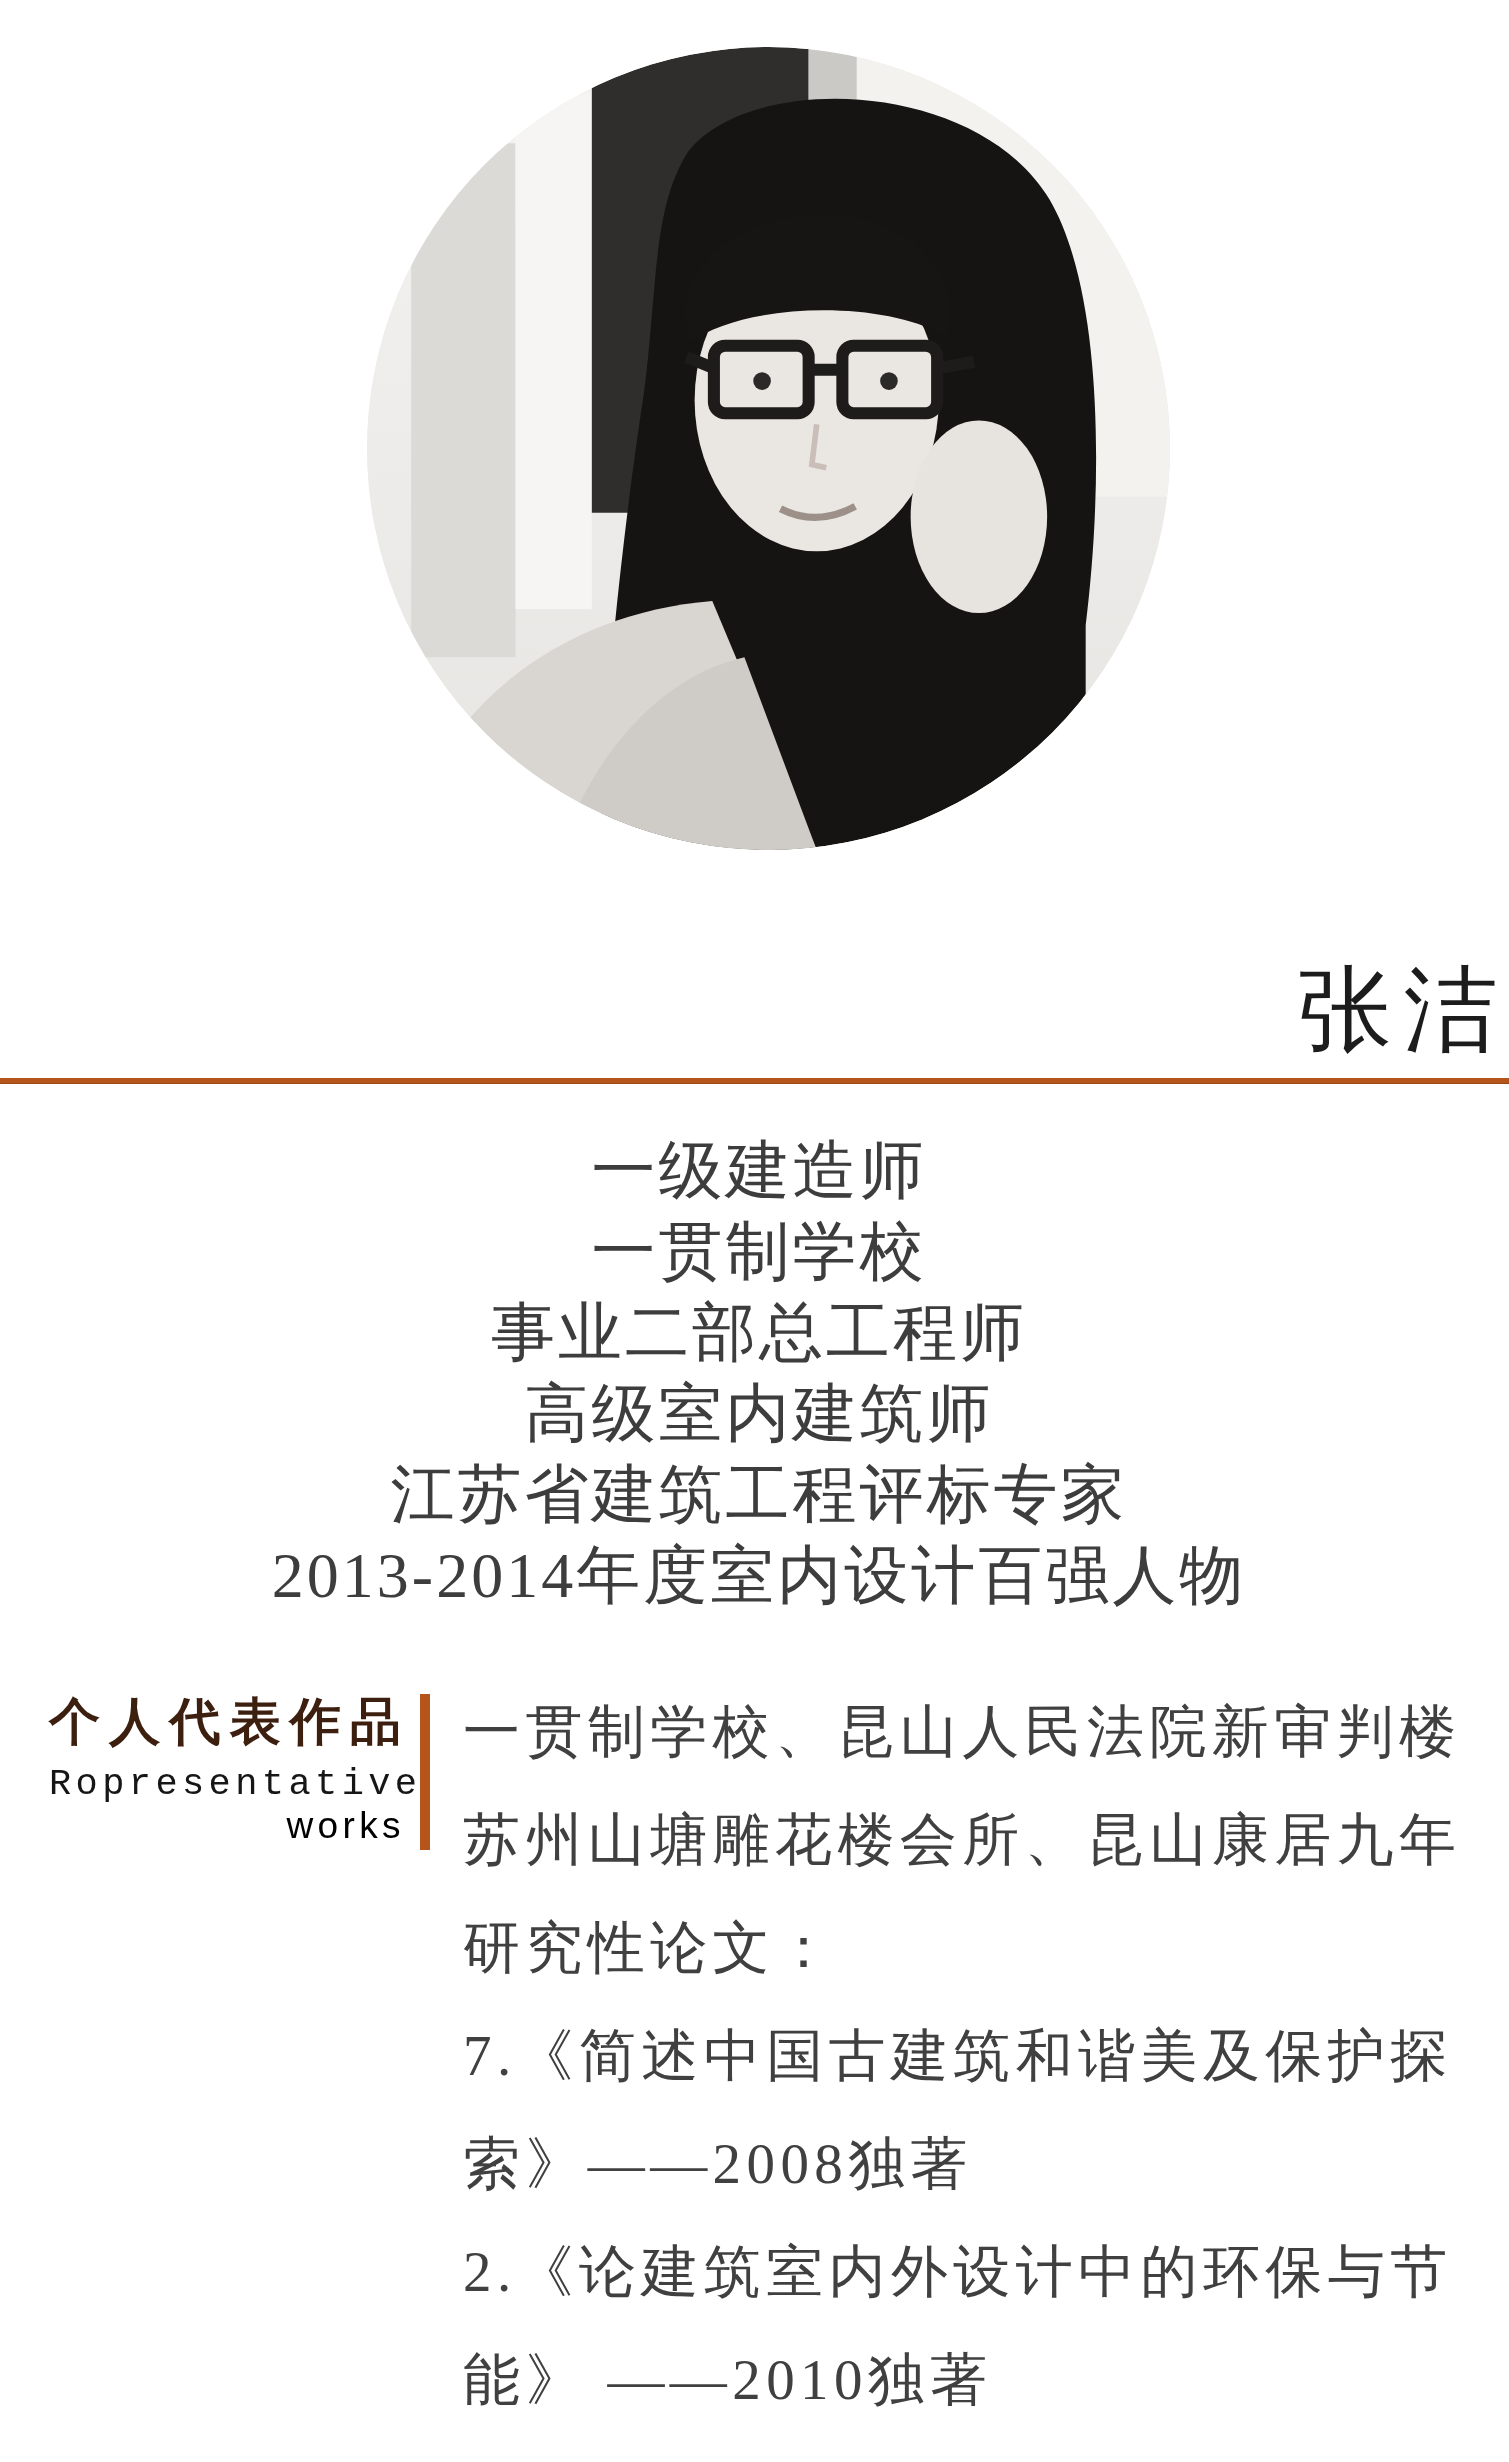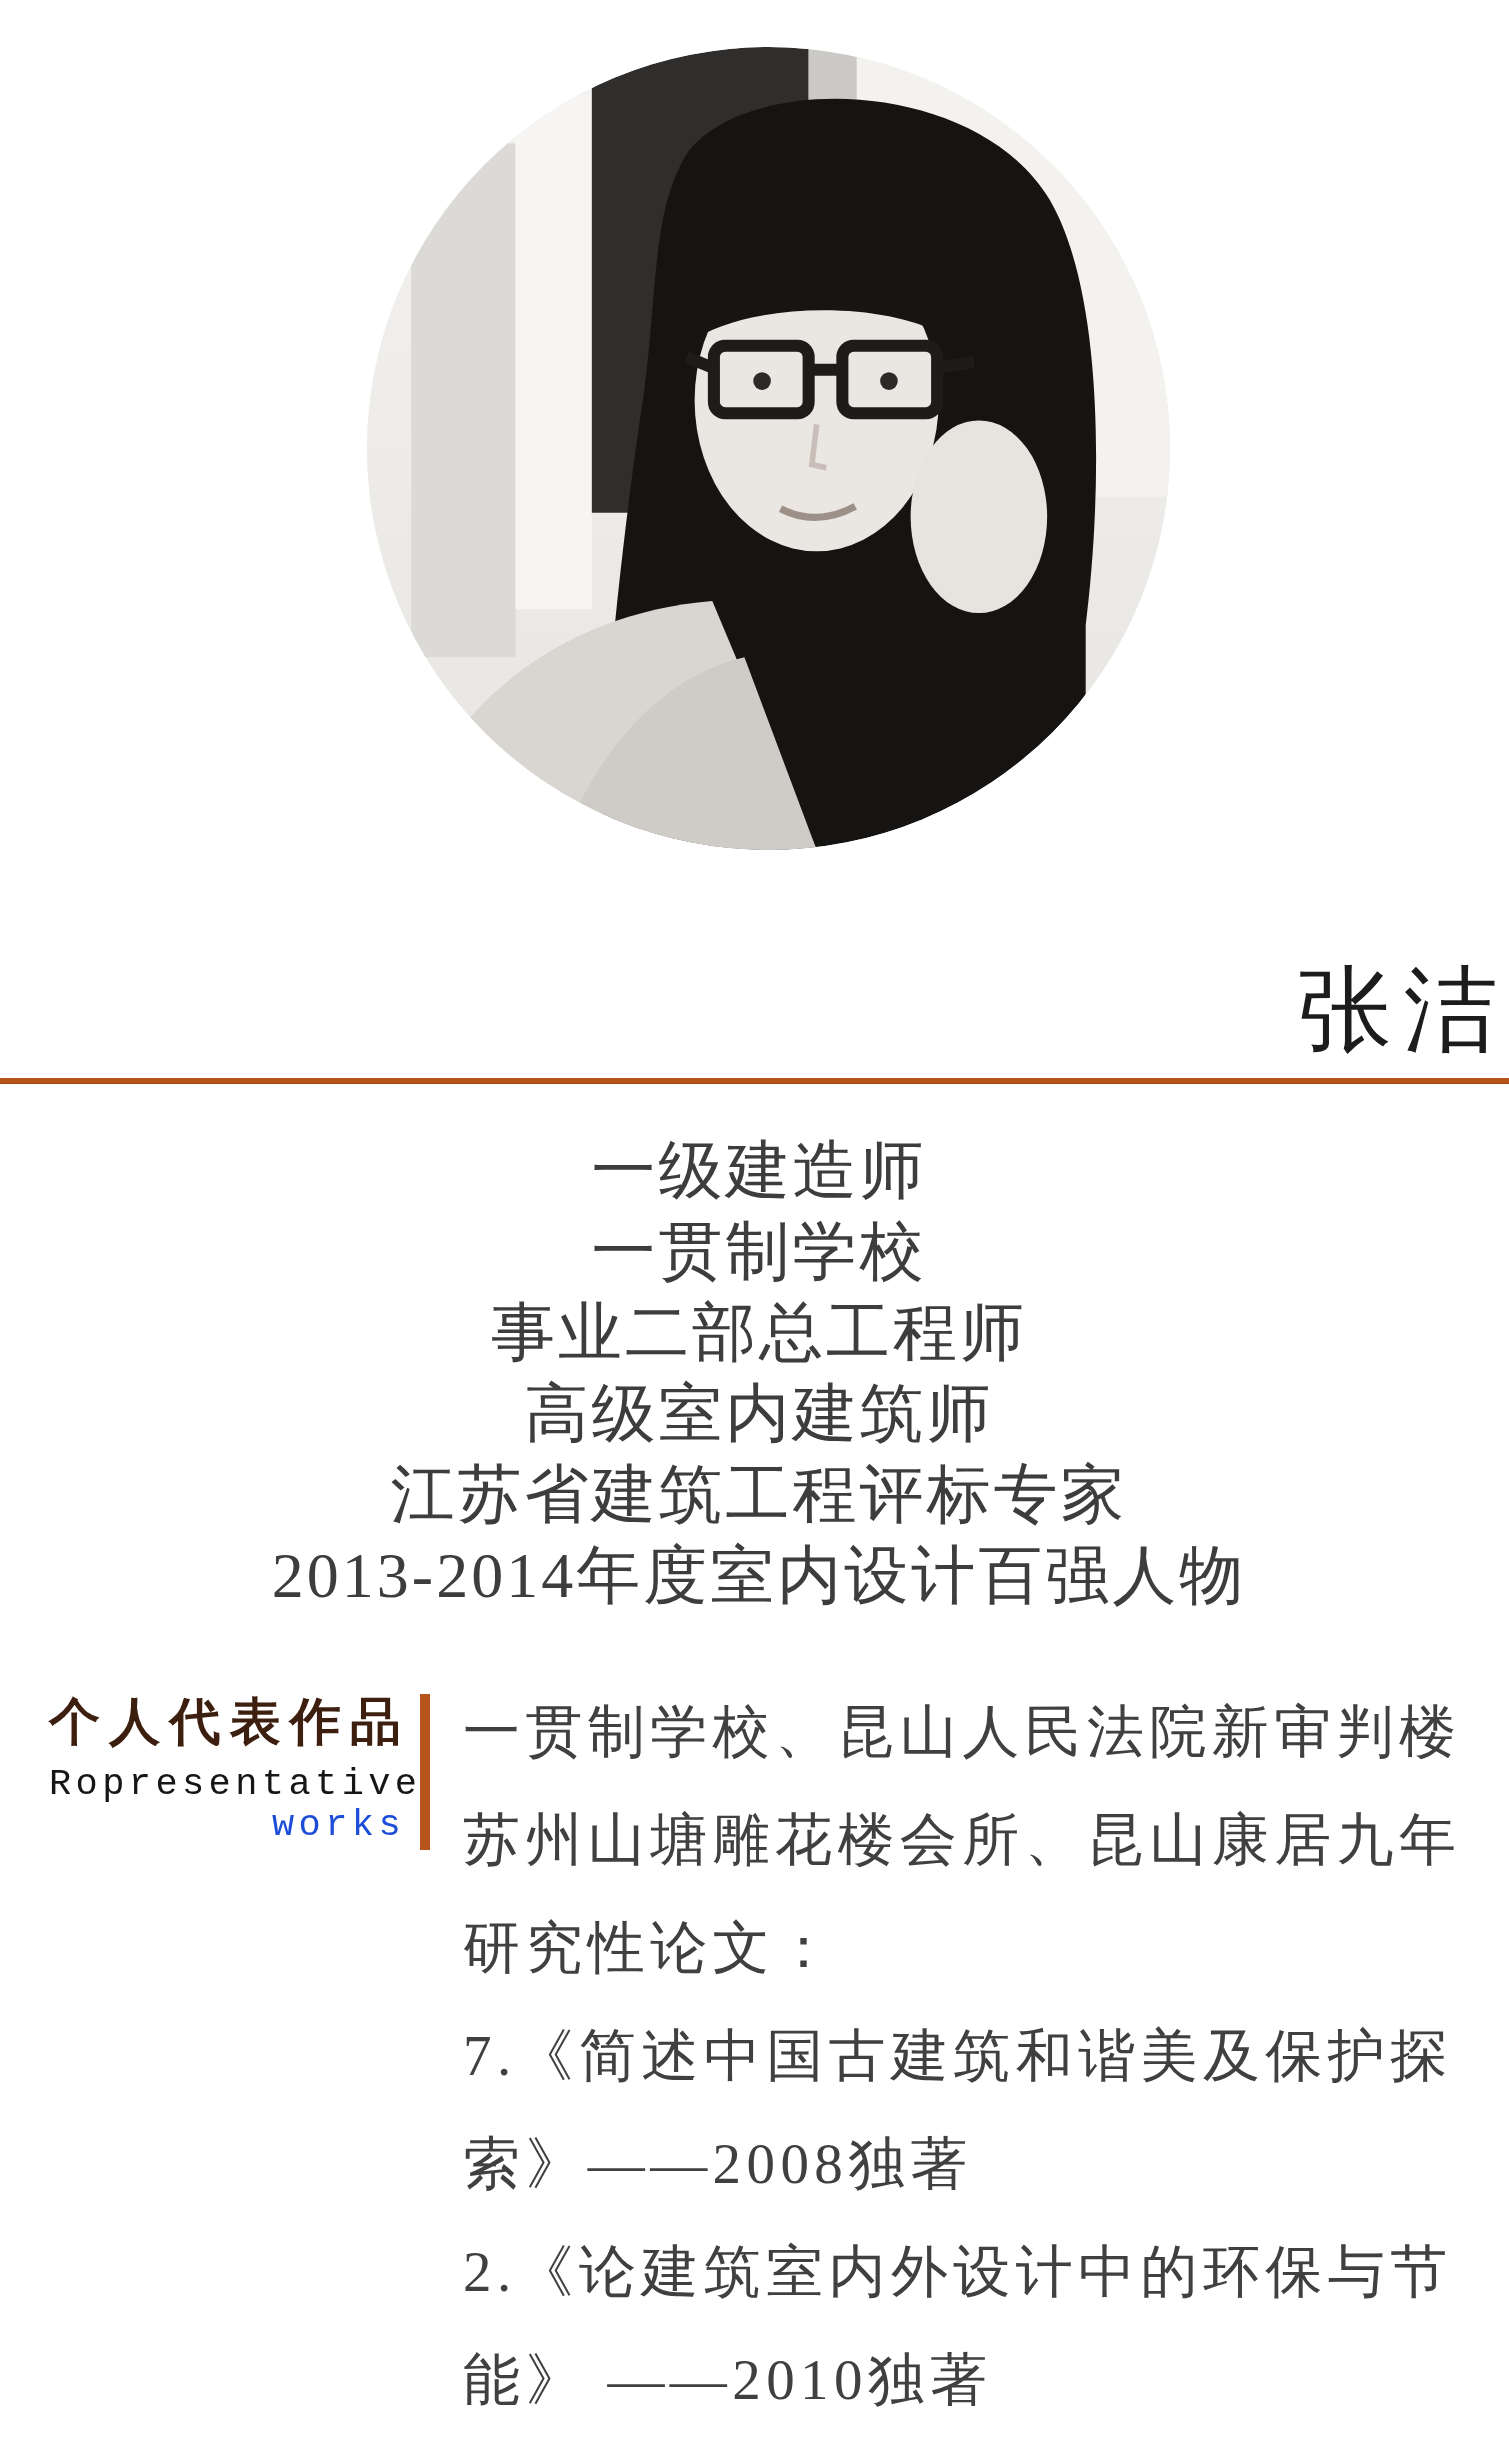--- a/index.html
+++ b/index.html
@@ -85,25 +85,25 @@
     margin-top:12.8px;
     font-family:Liberation Mono, monospace;
     font-size:37px;
     line-height:41px;
     letter-spacing:4.4px;
     color:#161616;
     text-align:right;
     white-space:nowrap;
   }
   .section-label .en2{
-    font-family:Liberation Mono, monospace;
+    font-family:Liberation Sans, sans-serif;
     font-size:37px;
     line-height:41px;
     letter-spacing:4.4px;
-    color:#1d4ed8;
+    color:#000000;
     text-align:right;
   }
   .vbar{
     position:absolute;
     left:420px; top:1694px;
     width:9.8px; height:156px;
     background:var(--accent);
   }
   .works-body{
     position:absolute;

